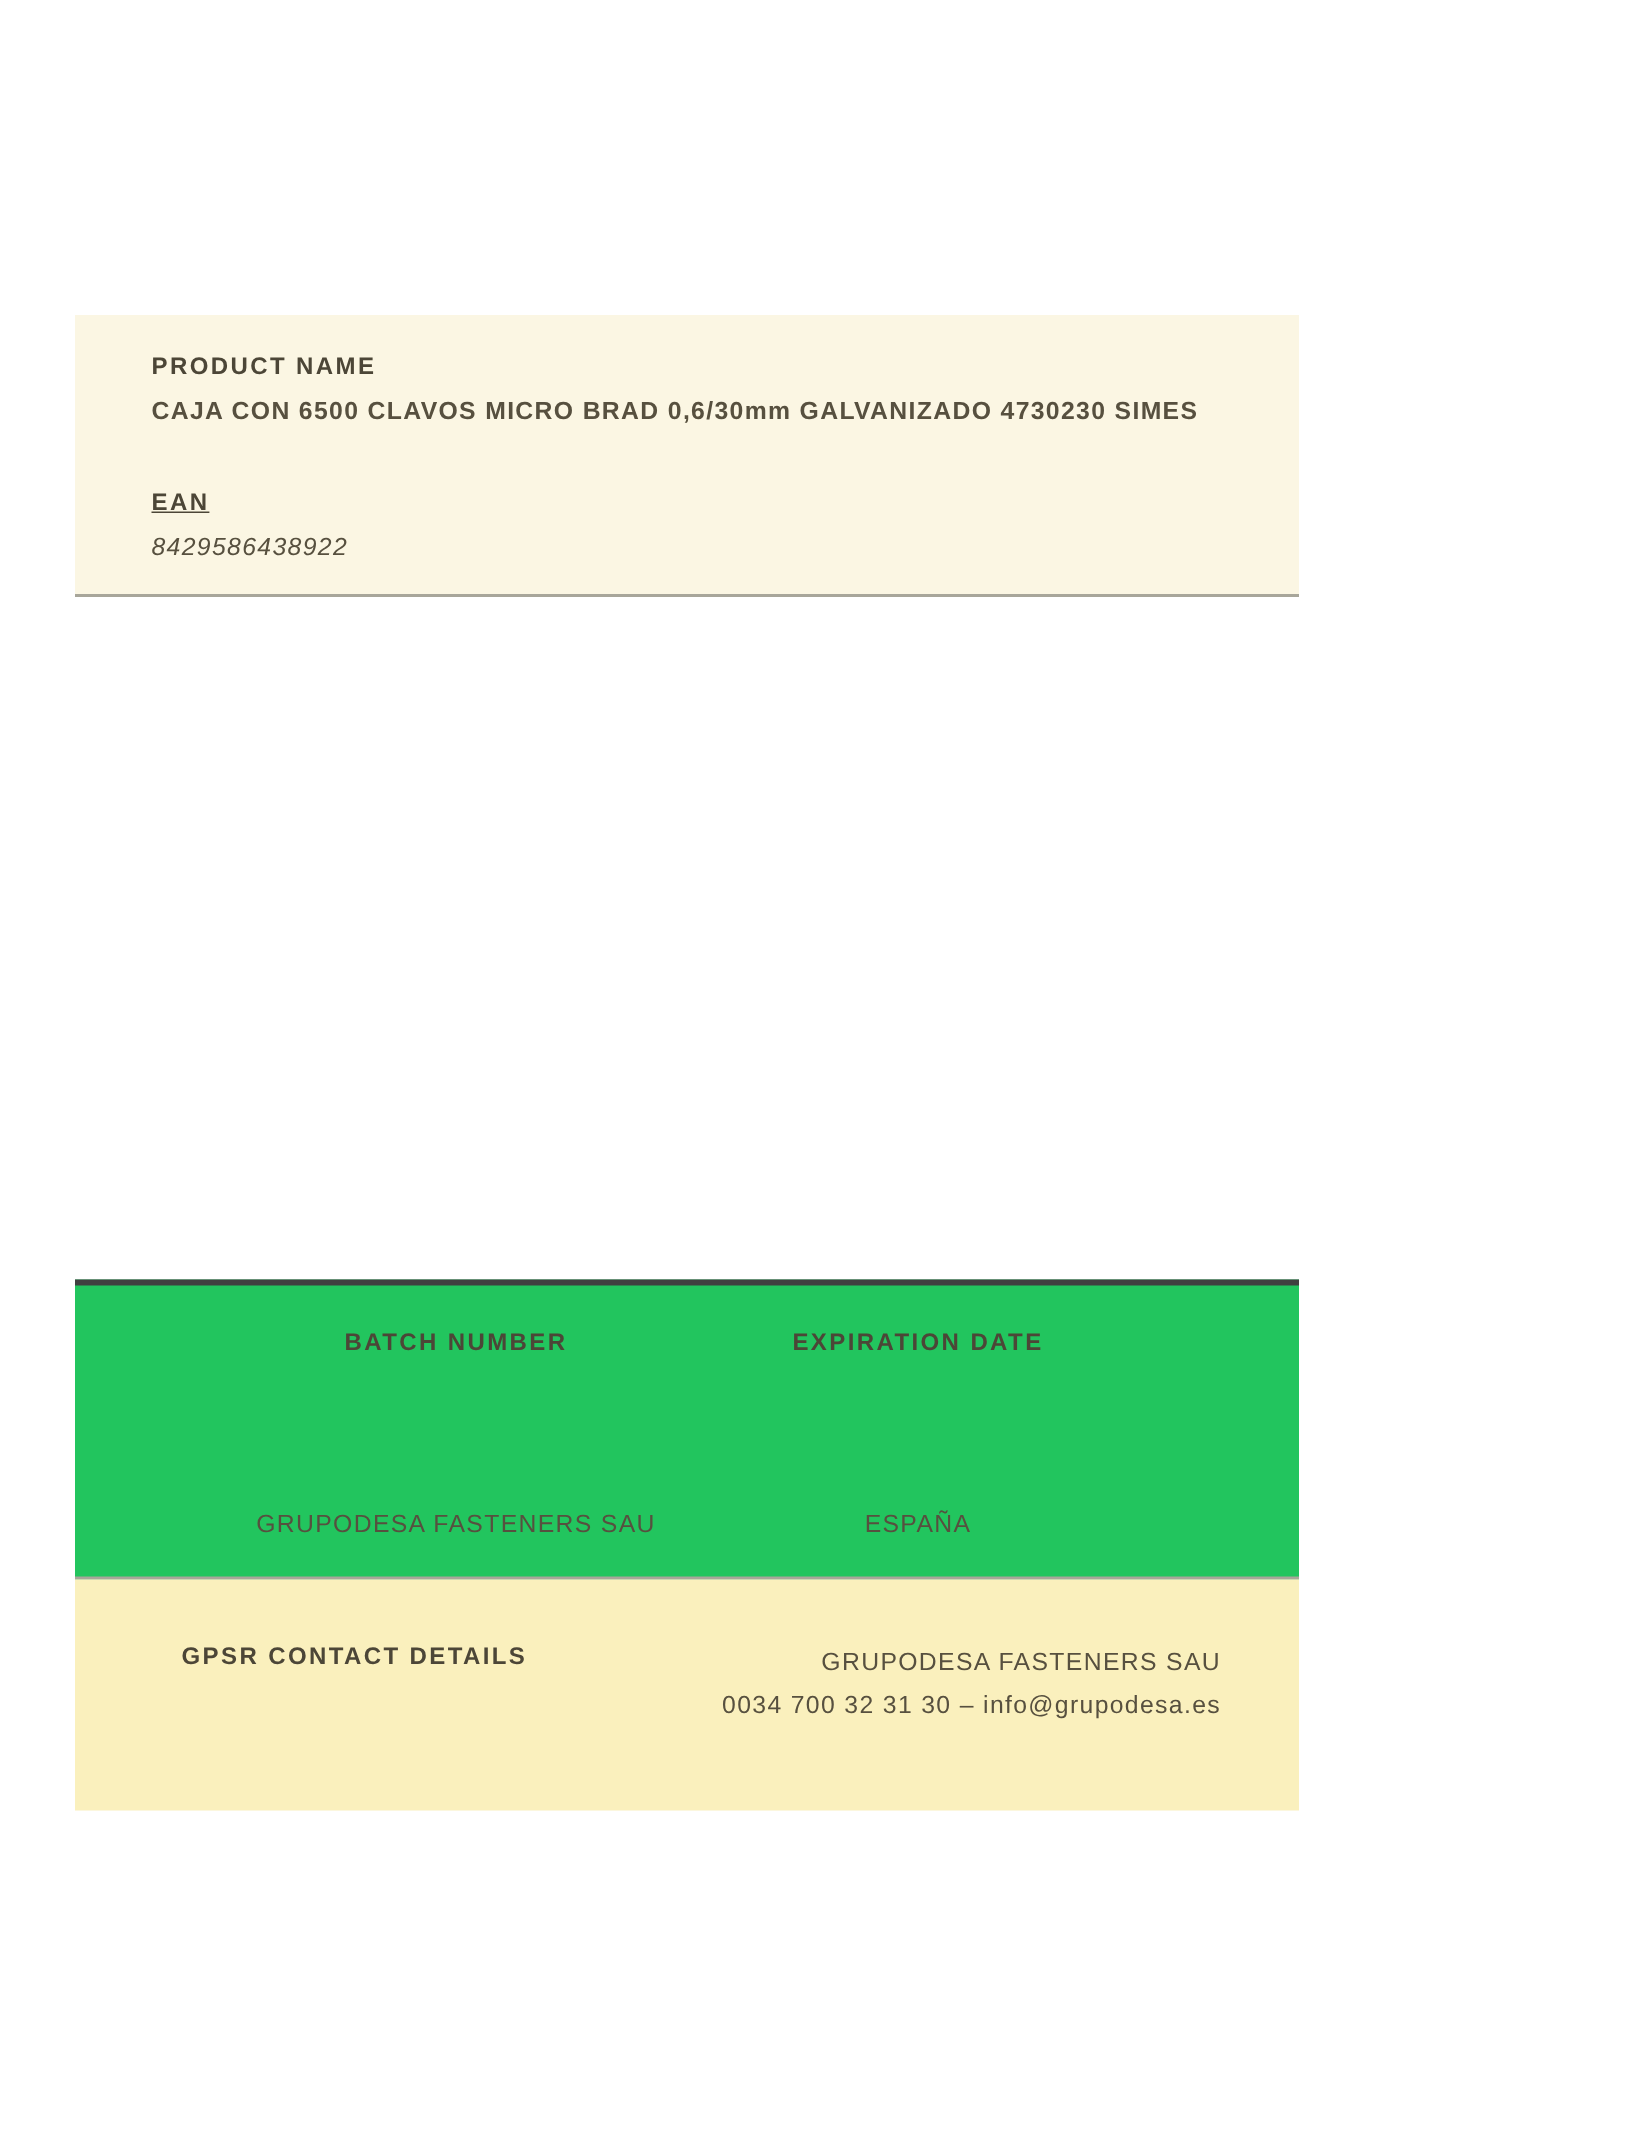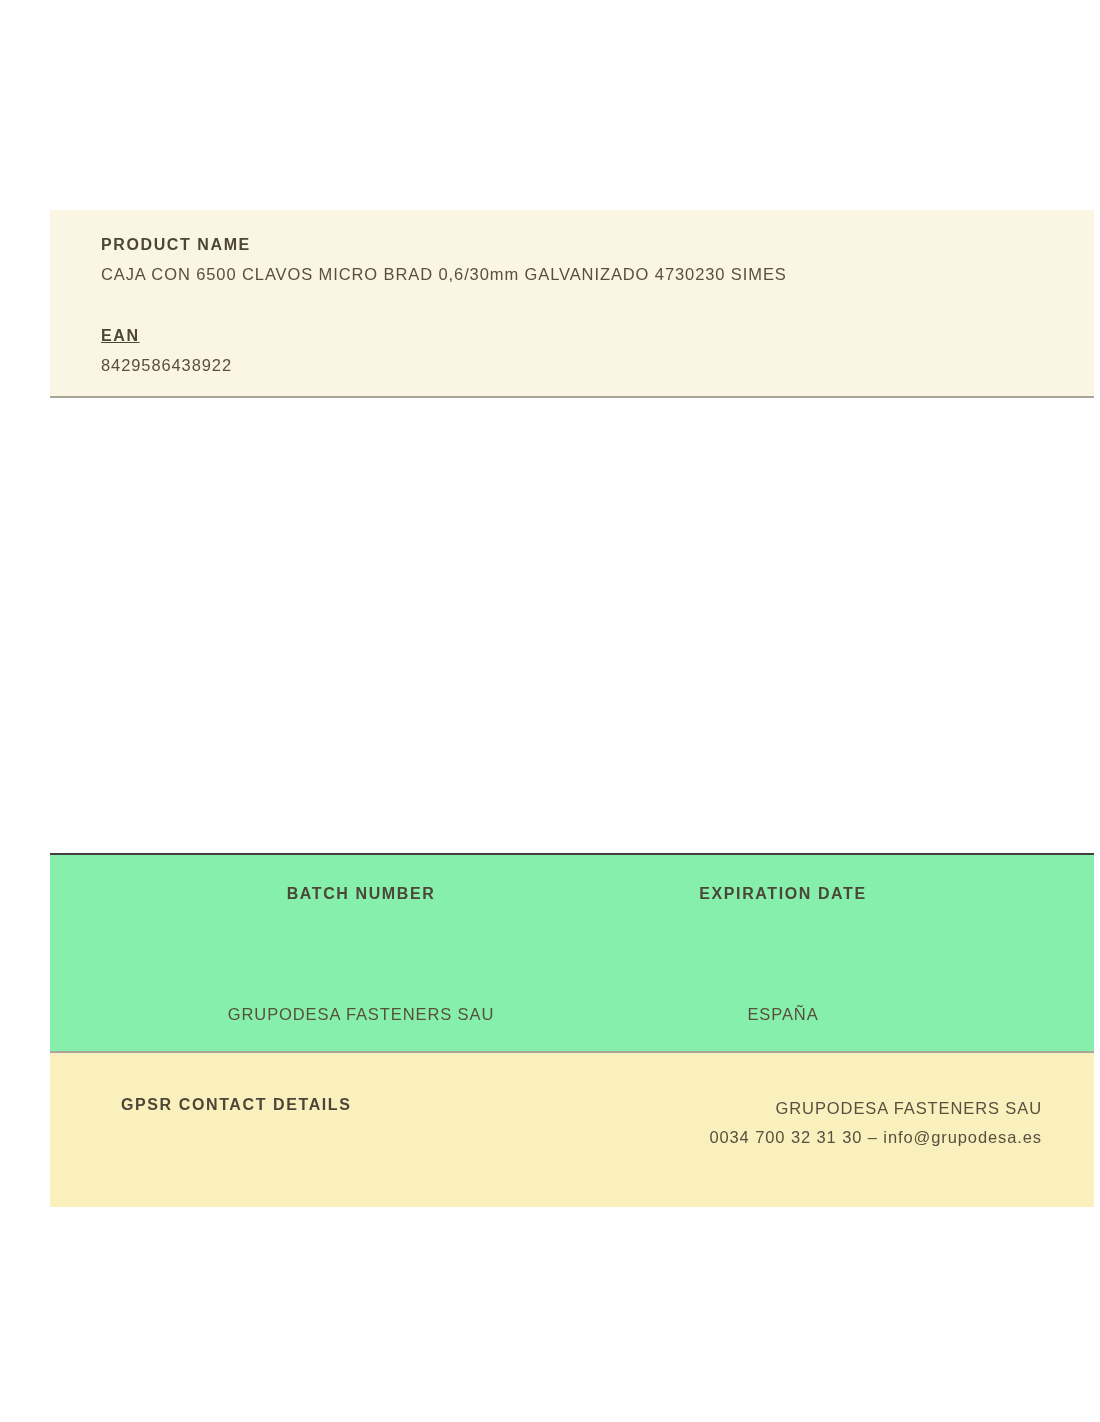--- a/index.html
+++ b/index.html
@@ -11,34 +11,34 @@
     position: relative;
     width: 1100px;
     height: 1422px;
     background: #ffffff;
     font-family: "Liberation Sans", sans-serif;
     overflow: hidden;
   }
   .panel {
     position: absolute;
     left: 50px;
-    width: 1044px;
+    width: 816px;
     box-sizing: border-box;
   }
   .panel-product {
     top: 210px;
     height: 188px;
     background: #fbf6e3;
     border-bottom: 2px solid #a8a69a;
   }
   .panel-batch {
     top: 853px;
     height: 200px;
-    background: #86efac;
-    border-top: 2px solid #404040;
+    background: #22c55e;
+    border-top: 4px solid #404040;
     border-bottom: 2px solid #a8a69a;
   }
   .panel-contact {
     top: 1053px;
     height: 154px;
     background: #faf0bd;
   }
   .field-label {
     position: absolute;
     left: 51px;
@@ -50,23 +50,23 @@
   .field-value {
     position: absolute;
     left: 51px;
     font-size: 16.5px;
     font-weight: normal;
     letter-spacing: 0.9px;
     color: #57503f;
     white-space: nowrap;
   }
   .lbl-product { top: 26px; }
-  .val-product { top: 55px; }
+  .val-product { top: 55px; font-weight: bold; }
   .lbl-ean     { top: 117px; text-decoration: underline; }
-  .val-ean     { top: 146px; }
+  .val-ean     { top: 146px; font-style: italic; }
 
   .two-col-row {
     position: absolute;
     left: 100px;
     right: 100px;
     display: flex;
   }
   .two-col-row .col {
     flex: 1 1 50%;
     text-align: center;

